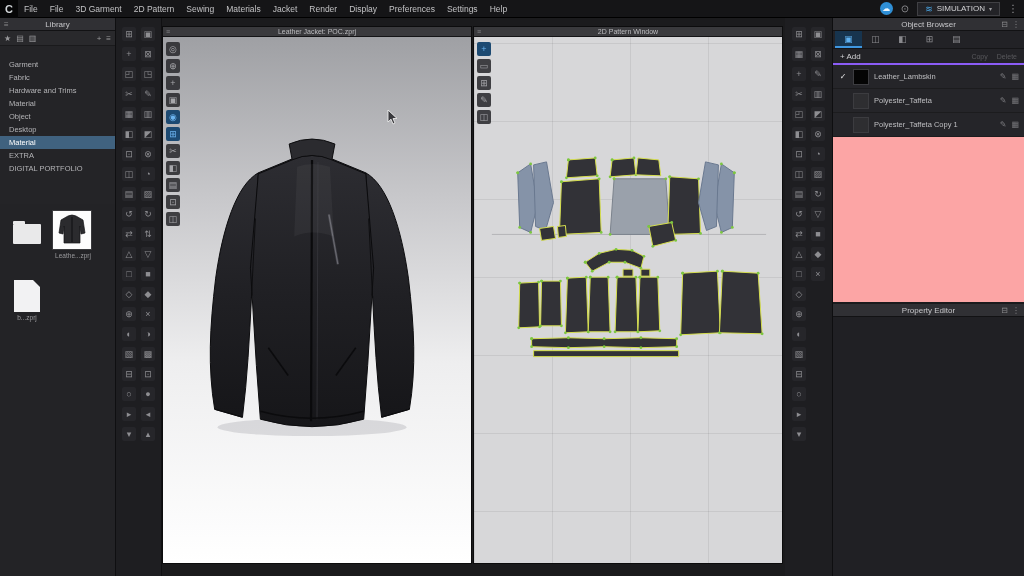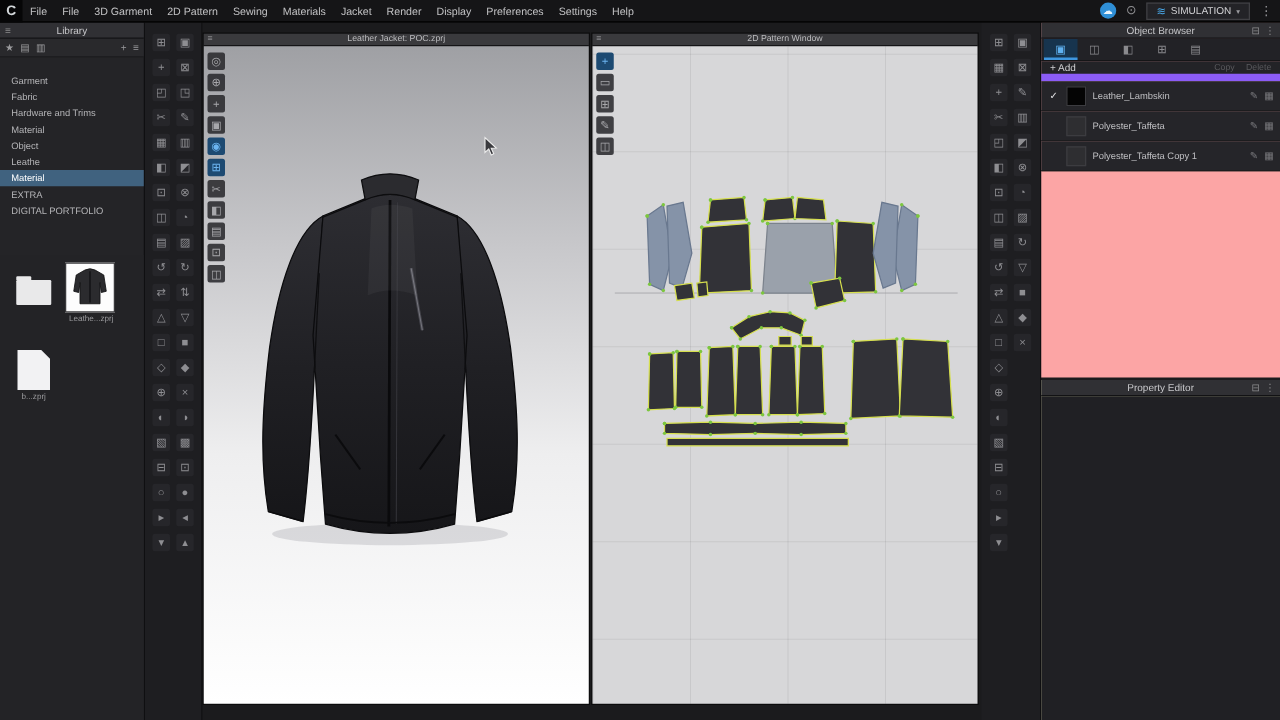--- a/index.html
+++ b/index.html
@@ -82,21 +82,21 @@
   .cursor{position:absolute;left:224px;top:72px;z-index:5}
 
   
   .right-panel{position:absolute;left:832px;top:18px;right:0;bottom:0;background:#1b1b1d;
                border-left:1px solid #0e0e10;display:flex;flex-direction:column}
   .obj{height:284px;background:#fca5a5;display:flex;flex-direction:column}
   .obj-tabs{display:flex;align-items:center;height:18px;background:#222226;border-bottom:1px solid #151517;padding-left:2px}
   .obj-tab{width:27px;height:17px;text-align:center;line-height:17px;font-size:9px;color:#8a8a8e;cursor:default}
   .obj-tab.active{background:#17344e;color:#5fb0ef;box-shadow:inset 0 -2px 0 #3f97e0}
   .obj-addrow{display:flex;align-items:center;height:16px;padding:0 7px;font-size:8px;color:#d0d0d3;
-              border-bottom:6px solid #8b5cf6;background:#232327}
+              border-bottom:2px solid #8b5cf6;background:#232327}
   .obj-actions{margin-left:auto;display:flex;gap:9px;font-size:7px;color:#58585c}
   .obj-list{flex:1}
   .obj-row{display:flex;align-items:center;height:24px;padding:0 5px;gap:5px;border-bottom:1px solid #1c1c1e;background:#252529}
   .obj-check{width:10px;font-size:8px;color:#e4e4e6;text-align:center}
   .obj-swatch{width:16px;height:16px;border:1px solid #3c3c40;flex:none}
   .obj-swatch.black{background:#040404}
   .obj-swatch.gray{background:#2e2e31}
   .obj-name{flex:1;font-size:7.5px;color:#bfbfc2;white-space:nowrap;overflow:hidden}
   .obj-ic{font-size:8px;color:#78787c}
   .prop{flex:1;margin-top:2px;background:#fef9c3;display:flex;flex-direction:column}
@@ -149,21 +149,21 @@
       <span>+</span>
       <span>≡</span>
     </div>
     <div class="lib-list">
 
     <div class="lib-item">Garment</div>
         <div class="lib-item">Fabric</div>
         <div class="lib-item">Hardware and Trims</div>
         <div class="lib-item">Material</div>
         <div class="lib-item">Object</div>
-        <div class="lib-item">Leathe</div>
+        <div class="lib-item">Desktop</div>
         <div class="lib-item selected">Material</div>
         <div class="lib-item">EXTRA</div>
         <div class="lib-item">DIGITAL PORTFOLIO</div>
       </div>
     <div class="lib-files">
       <div class="thumb" style="left:10px;top:14px;width:34px">
         <div class="folder-shape"></div>
         <div class="thumb-cap"></div>
       </div>
       <div class="thumb" style="left:52px;top:6px;width:42px">

